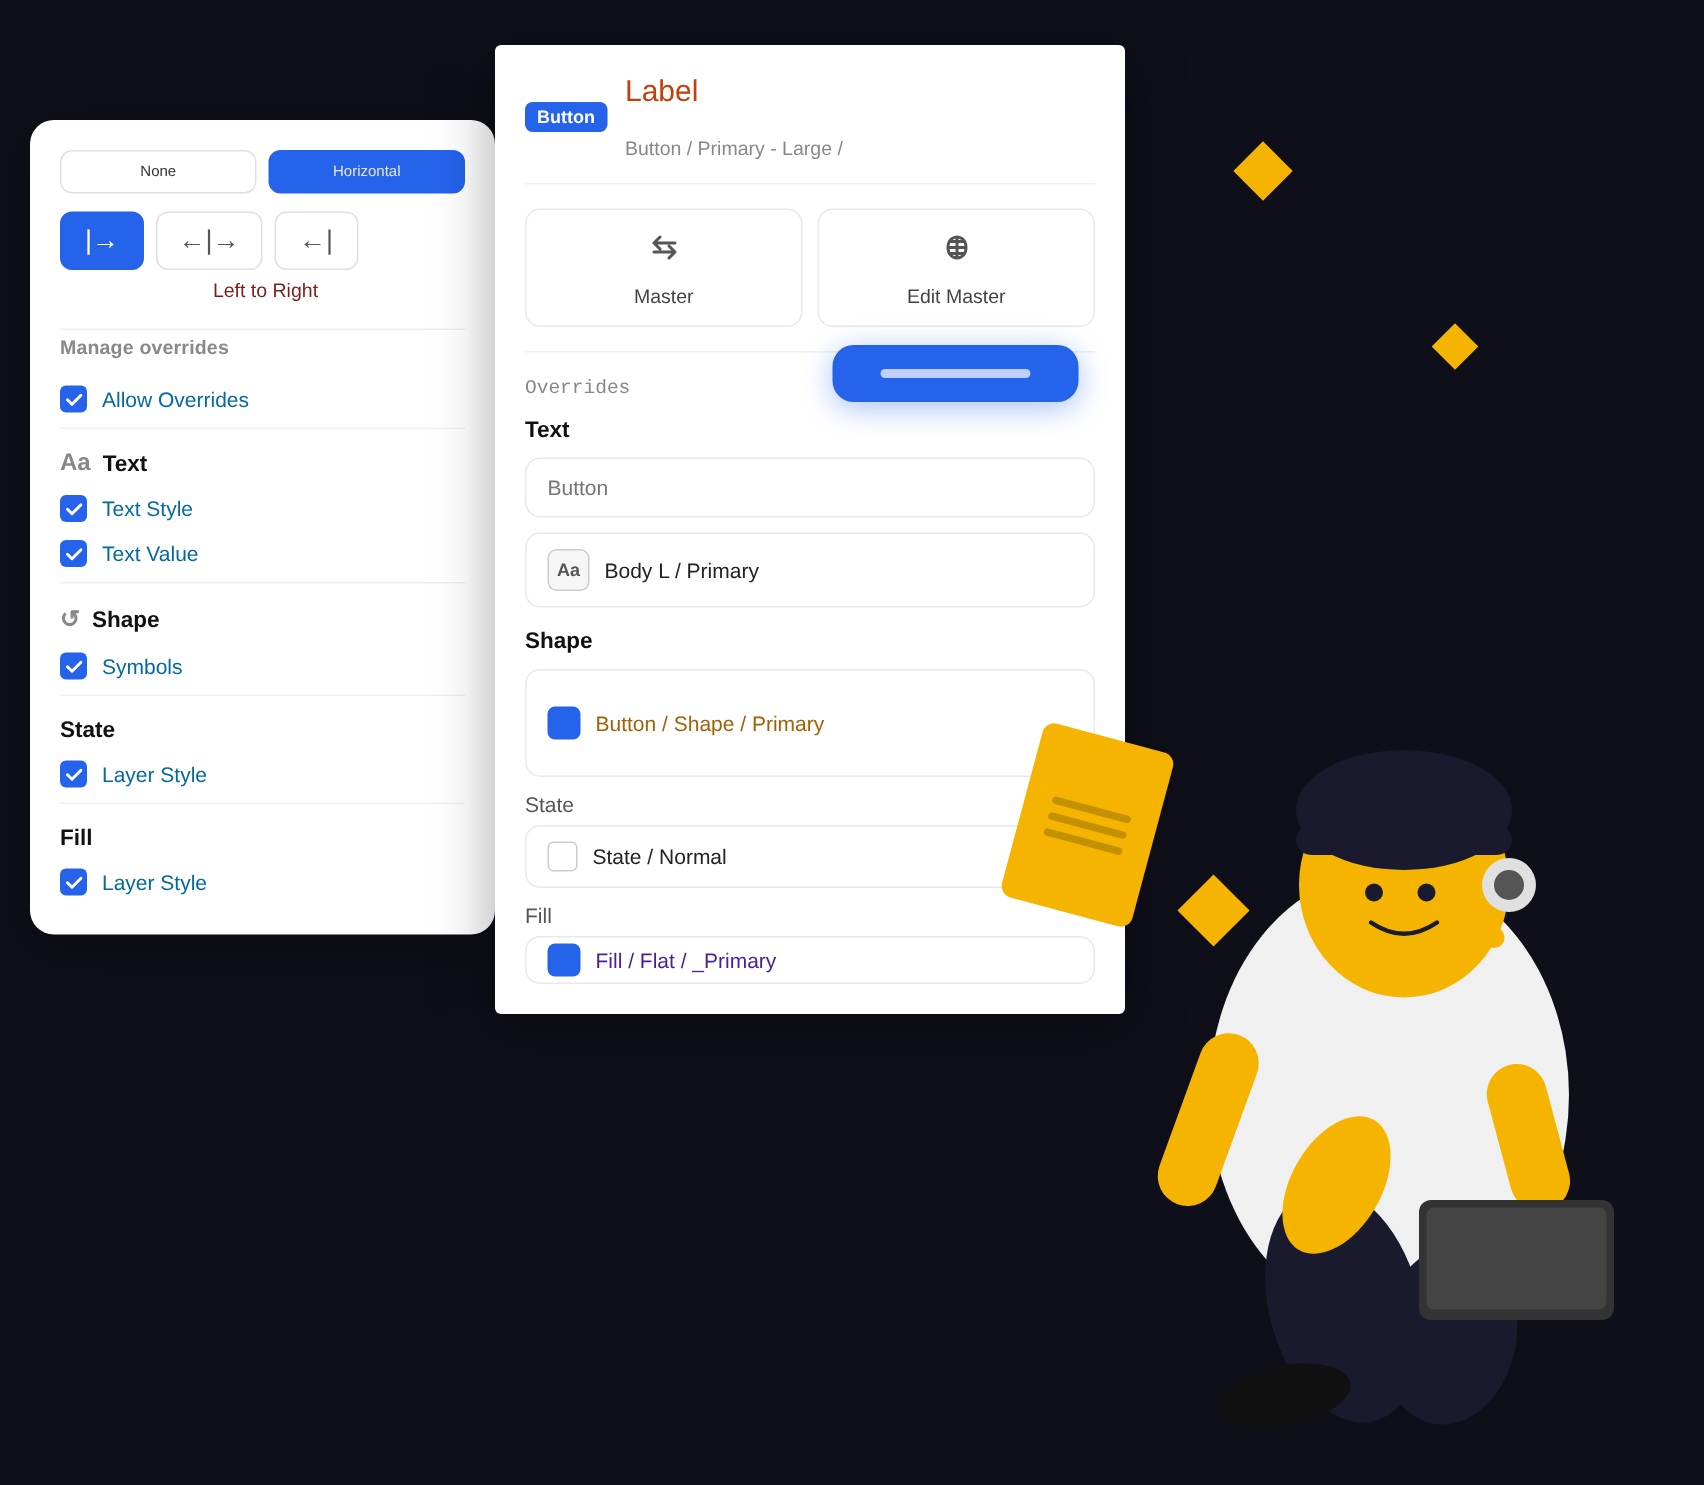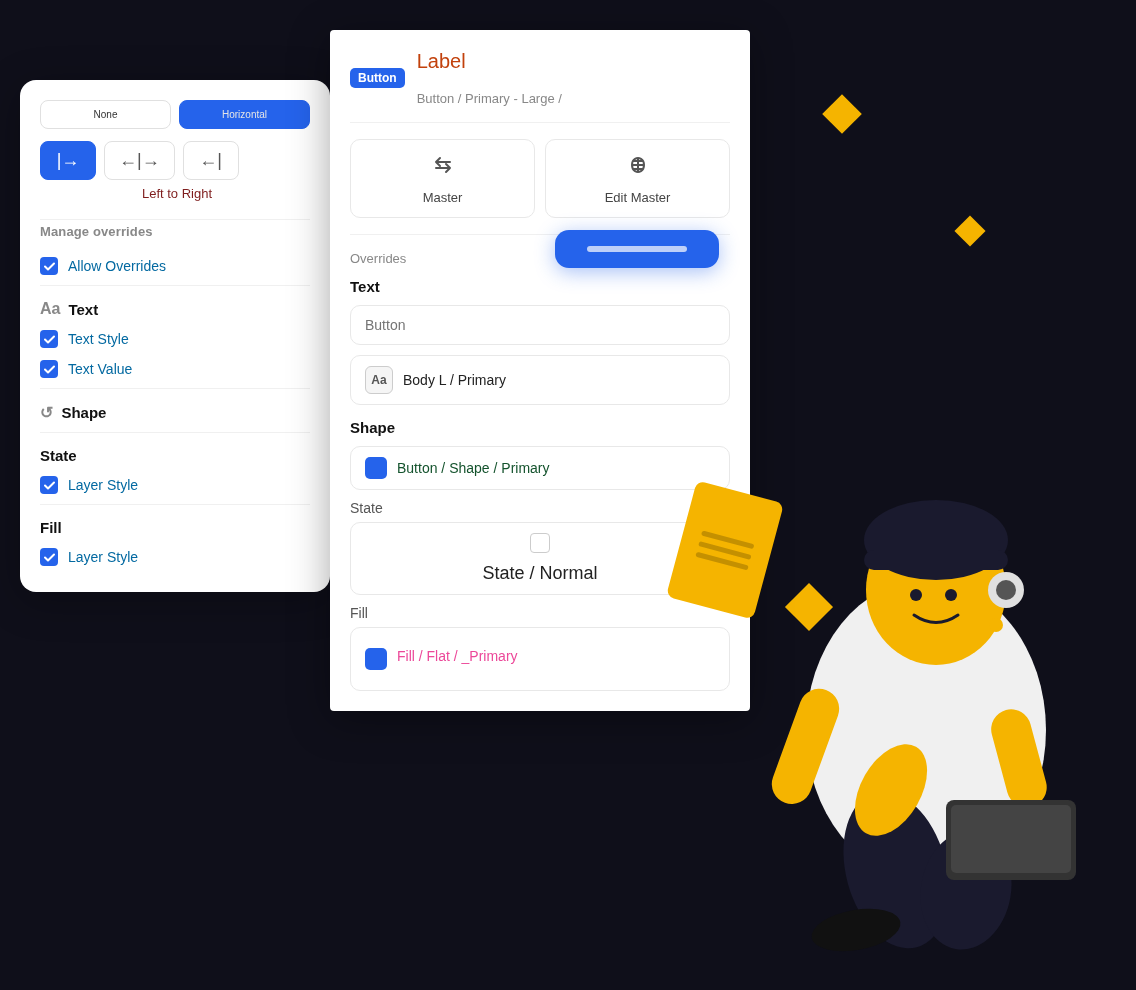--- a/index.html
+++ b/index.html
@@ -214,20 +214,21 @@
       height: 1px;
       background: #f0f0f0;
       margin: 4px 0 16px;
     }
 
     .overrides-title {
       font-size: 13px;
       color: #888;
       margin-bottom: 12px;
       font-weight: 500;
+      font-family: Liberation Mono, monospace;
     }
 
     .override-section-title {
       font-size: 15px;
       font-weight: 700;
       color: #111;
       margin-bottom: 10px;
     }
 
     .text-input {
@@ -290,23 +291,23 @@
       height: 6px;
       background: rgba(255,255,255,0.7);
       border-radius: 3px;
     }
 
     
     .shape-selector {
       width: 100%;
       border: 1.5px solid #e8e8e8;
       border-radius: 10px;
-      padding: 10px 14px;
-      font-size: 14px;
-      color: #14532d;
+      padding: 24px 14px;
+      font-size: 14px;
+      color: #a16207;
       display: flex;
       align-items: center;
       gap: 10px;
       margin-bottom: 8px;
     }
 
     .shape-color {
       width: 22px;
       height: 22px;
       background: #2563eb;
@@ -318,27 +319,26 @@
       font-size: 14px;
       color: #555;
       margin: 10px 0 6px;
     }
 
     .state-selector {
       width: 100%;
       border: 1.5px solid #e8e8e8;
       border-radius: 10px;
       padding: 10px 14px;
-      font-size: 18px;
+      font-size: 14px;
       color: #222;
       display: flex;
       align-items: center;
       gap: 10px;
       margin-bottom: 8px;
-      flex-direction: column;
     }
 
     .state-swatch {
       width: 20px;
       height: 20px;
       border-radius: 4px;
       border: 1.5px solid #ccc;
       background: #fff;
       flex-shrink: 0;
     }
@@ -346,25 +346,25 @@
     .fill-label-text {
       font-size: 14px;
       color: #555;
       margin: 10px 0 6px;
     }
 
     .fill-selector {
       width: 100%;
       border: 1.5px solid #e8e8e8;
       border-radius: 10px;
-      padding: 20px 14px;
-      font-size: 14px;
-      color: #ec4899;
-      display: flex;
-      align-items: flex-start;
+      padding: 4px 14px;
+      font-size: 14px;
+      color: #4c1d95;
+      display: flex;
+      align-items: center;
       gap: 10px;
     }
 
     .fill-swatch {
       width: 22px;
       height: 22px;
       background: #2563eb;
       border-radius: 5px;
       flex-shrink: 0;
     }
@@ -477,20 +477,28 @@
     </div>
     <span>Text Value</span>
   </div>
 
   <div class="divider"></div>
 
   <div class="category-header">
     <span class="category-icon">↺</span>
     <strong>Shape</strong>
   </div>
+  <div class="check-row">
+    <div class="checkbox">
+      <svg viewBox="0 0 11 9" fill="none">
+          <path d="M1 4.5L4 7.5L10 1.5" stroke="white" stroke-width="2" stroke-linecap="round" stroke-linejoin="round"></path>
+        </svg>
+    </div>
+    <span>Symbols</span>
+  </div>
 
   <div class="divider"></div>
 
   <div class="category-header">
     <strong>State</strong>
   </div>
   <div class="check-row">
     <div class="checkbox">
       <svg viewBox="0 0 11 9" fill="none">
           <path d="M1 4.5L4 7.5L10 1.5" stroke="white" stroke-width="2" stroke-linecap="round" stroke-linejoin="round"></path>

